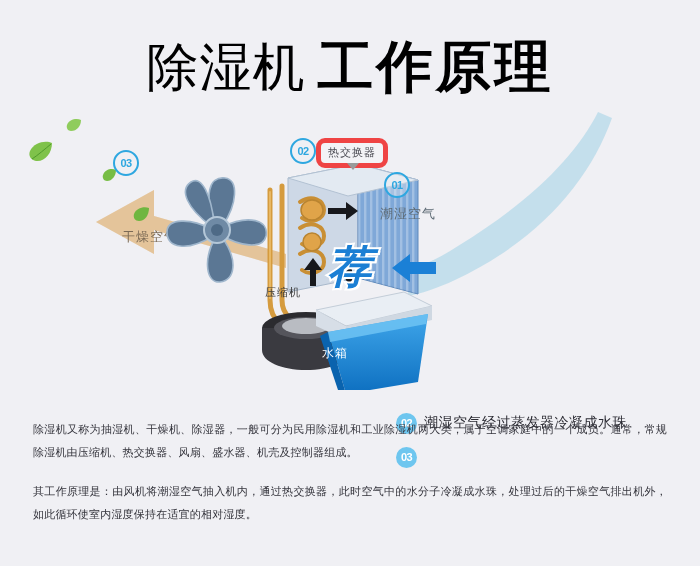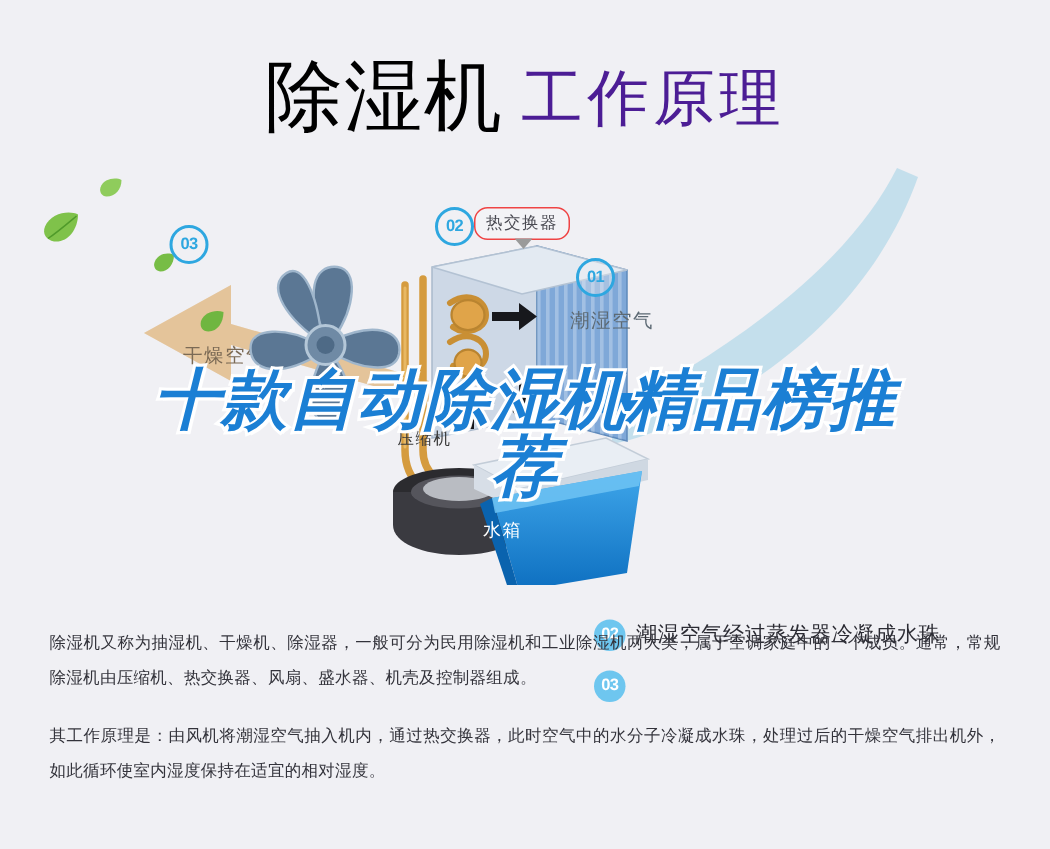--- a/index.html
+++ b/index.html
@@ -30,23 +30,23 @@
     white-space: nowrap;
   }
   .title-a {
     font-size: 52px;
     font-weight: normal;
     color: #000000;
     letter-spacing: 1px;
     vertical-align: middle;
   }
   .title-b {
-    font-size: 41px;
-    font-weight: normal;
-    color: #4c1d95;
+    font-size: 56px;
+    font-weight: bold;
+    color: #000000;
     letter-spacing: 3px;
     margin-left: 12px;
     vertical-align: middle;
   }
 
   
   .stage {
     position: absolute;
     left: 0;
     top: 110px;
@@ -120,21 +120,21 @@
   }
   #badge-01 { left: 384px; top: 62px; }
   #badge-02 { left: 290px; top: 28px; }
   #badge-03 { left: 113px; top: 40px; }
 
   .bubble {
     position: absolute;
     left: 316px;
     top: 28px;
     padding: 2px 7px 3px 7px;
-    border: 1px solid #ef4444;
+    border: 5px solid #ef4444;
     border-radius: 9px;
     background: #f3f3f6;
     font-size: 11px;
     color: #4a4a52;
     letter-spacing: 1px;
   }
   .bubble::after {
     content: "";
     position: absolute;
     left: 26px;
@@ -362,21 +362,20 @@
         <div class="legend-badge">02</div>
         <div class="legend-text">潮湿空气经过蒸发器冷凝成水珠</div>
       </div>
       <div class="legend-row">
         <div class="legend-badge">03</div>
       </div>
     </div>
   </div>
 
   <div class="overlay">
-    <span class="overlay-line">十款自动除湿机精品榜推</span>
     <span class="overlay-line">荐</span>
   </div>
 
   <div class="body-copy">
     <p class="para">除湿机又称为抽湿机、干燥机、除湿器，一般可分为民用除湿机和工业除湿机两大类，属于空调家庭中的一个成员。通常，常规除湿机由压缩机、热交换器、风扇、盛水器、机壳及控制器组成。</p>
     <p class="para">其工作原理是：由风机将潮湿空气抽入机内，通过热交换器，此时空气中的水分子冷凝成水珠，处理过后的干燥空气排出机外，如此循环使室内湿度保持在适宜的相对湿度。</p>
   </div>
 
 </div>
 

